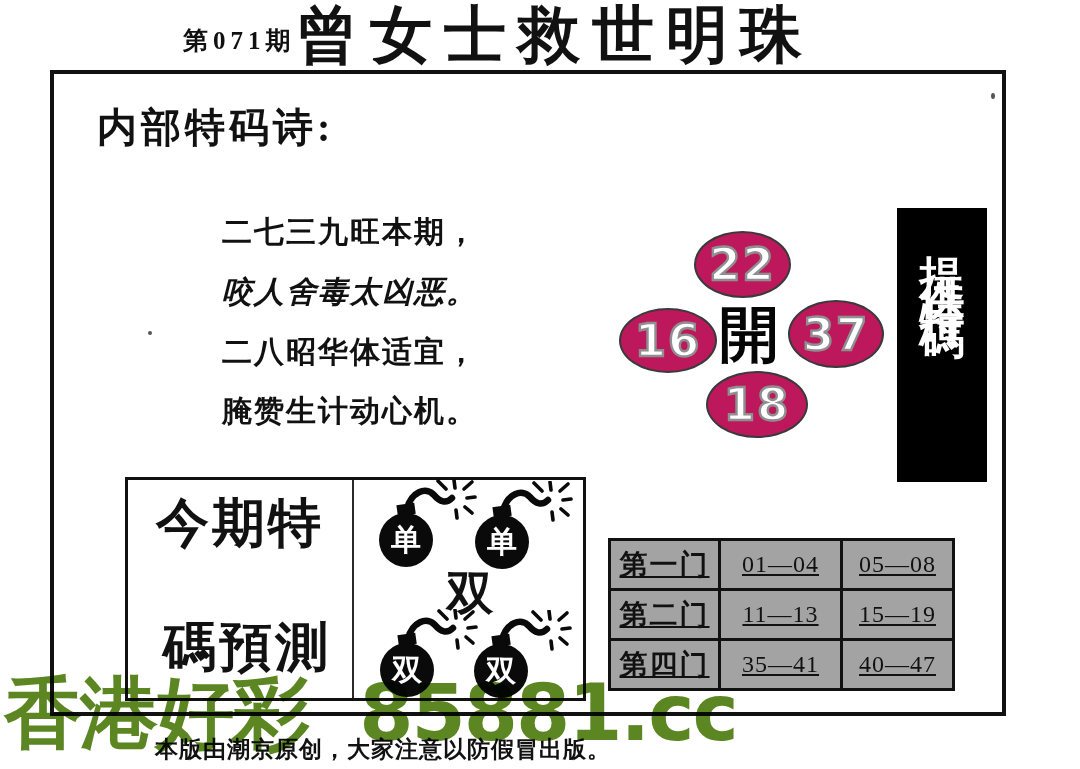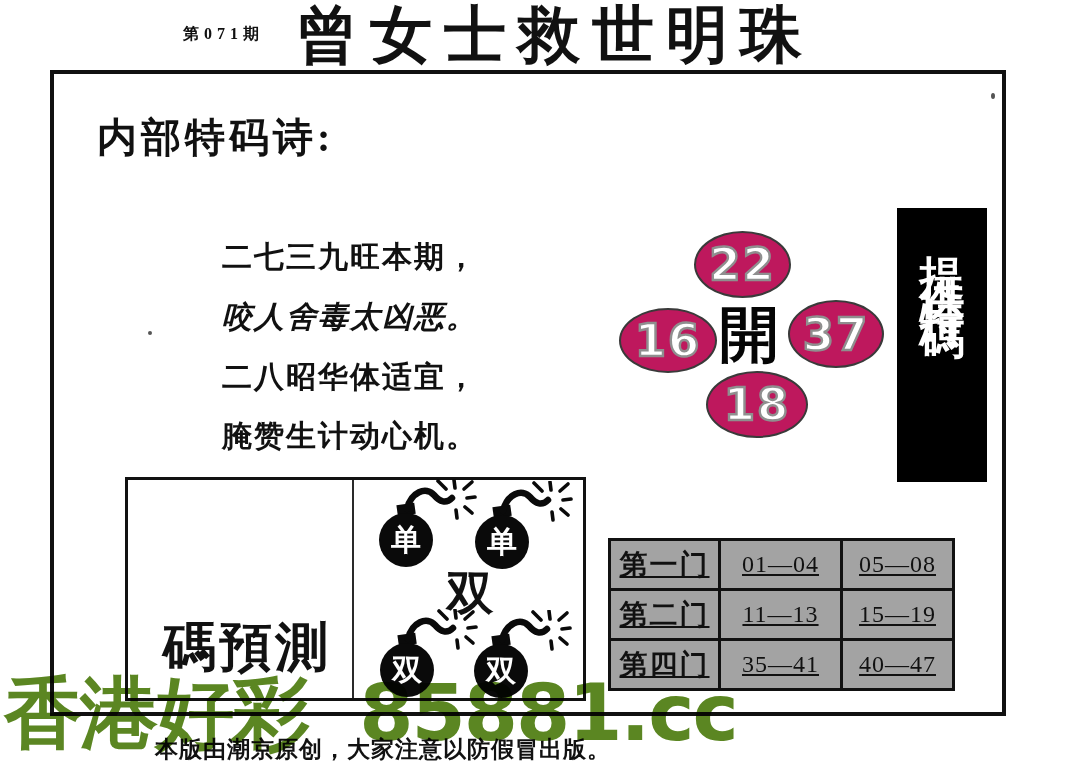--- a/index.html
+++ b/index.html
@@ -11,52 +11,51 @@
     background: #ffffff;
     overflow: hidden;
     font-family: "Liberation Serif", serif;
     color: #111;
   }
   .abs { position: absolute; }
 
   
   .issue-label {
     left: 183px; top: 24px;
-    font-size: 16px; font-weight: bold;
+    font-size: 25px; font-weight: bold;
     letter-spacing: 5px;
     white-space: nowrap;
   }
   .main-title {
     left: 296px; top: 0px;
     font-size: 62px; font-weight: bold;
     letter-spacing: 12px;
     line-height: 70px;
     white-space: nowrap;
   }
 
   
   .main-box {
     left: 50px; top: 70px;
     width: 956px; height: 646px;
     border: 4px solid #111;
   }
 
   
   .poem-heading {
-    left: 97px; top: 110px;
+    left: 97px; top: 100px;
     font-size: 40px; font-weight: bold;
     letter-spacing: 4px;
     white-space: nowrap;
   }
   .poem-line {
     left: 222px;
     font-size: 30px; font-weight: bold;
     letter-spacing: 2px;
     white-space: nowrap;
-    margin-top: 25px;
   }
   .poem-line-0 { top: 212px; }
   .poem-line-1 { top: 272px; font-style: italic; }
   .poem-line-2 { top: 332px; }
   .poem-line-3 { top: 391px; }
 
   
   .num-ellipse {
     border: 2px solid #3a3a3a;
     border-radius: 50%;
@@ -209,20 +208,21 @@
     <span class="hollow-num">18</span>
   </div>
   <div class="abs kai-char">開</div>
 
   <div class="abs side-banner">
     <span class="side-banner-text">提供特碼</span>
   </div>
 
   <div class="abs pred-box">
     <div class="pred-divider"></div>
+    <div class="pred-title pred-title-1">今期特</div>
     <div class="pred-title pred-title-2">碼預測</div>
     <div class="pred-mid-label">双</div>
 
     <div class="bomb bomb-1">
       <svg width="102" height="94" viewBox="0 0 102 94">
         <rect x="22" y="25" width="18" height="11" fill="#0a0a0a" transform="rotate(-8 31 30)"></rect>
         <path d="M32 30 C 36 13, 51 7, 59 16 C 65 23, 71 25, 77 19" fill="none" stroke="#0a0a0a" stroke-width="6.5" stroke-linecap="round"></path>
         <g stroke="#0a0a0a" stroke-width="3.6" stroke-linecap="round">
           <line x1="71" y1="10" x2="63" y2="2"></line>
           <line x1="80" y1="9" x2="79" y2="1"></line>

